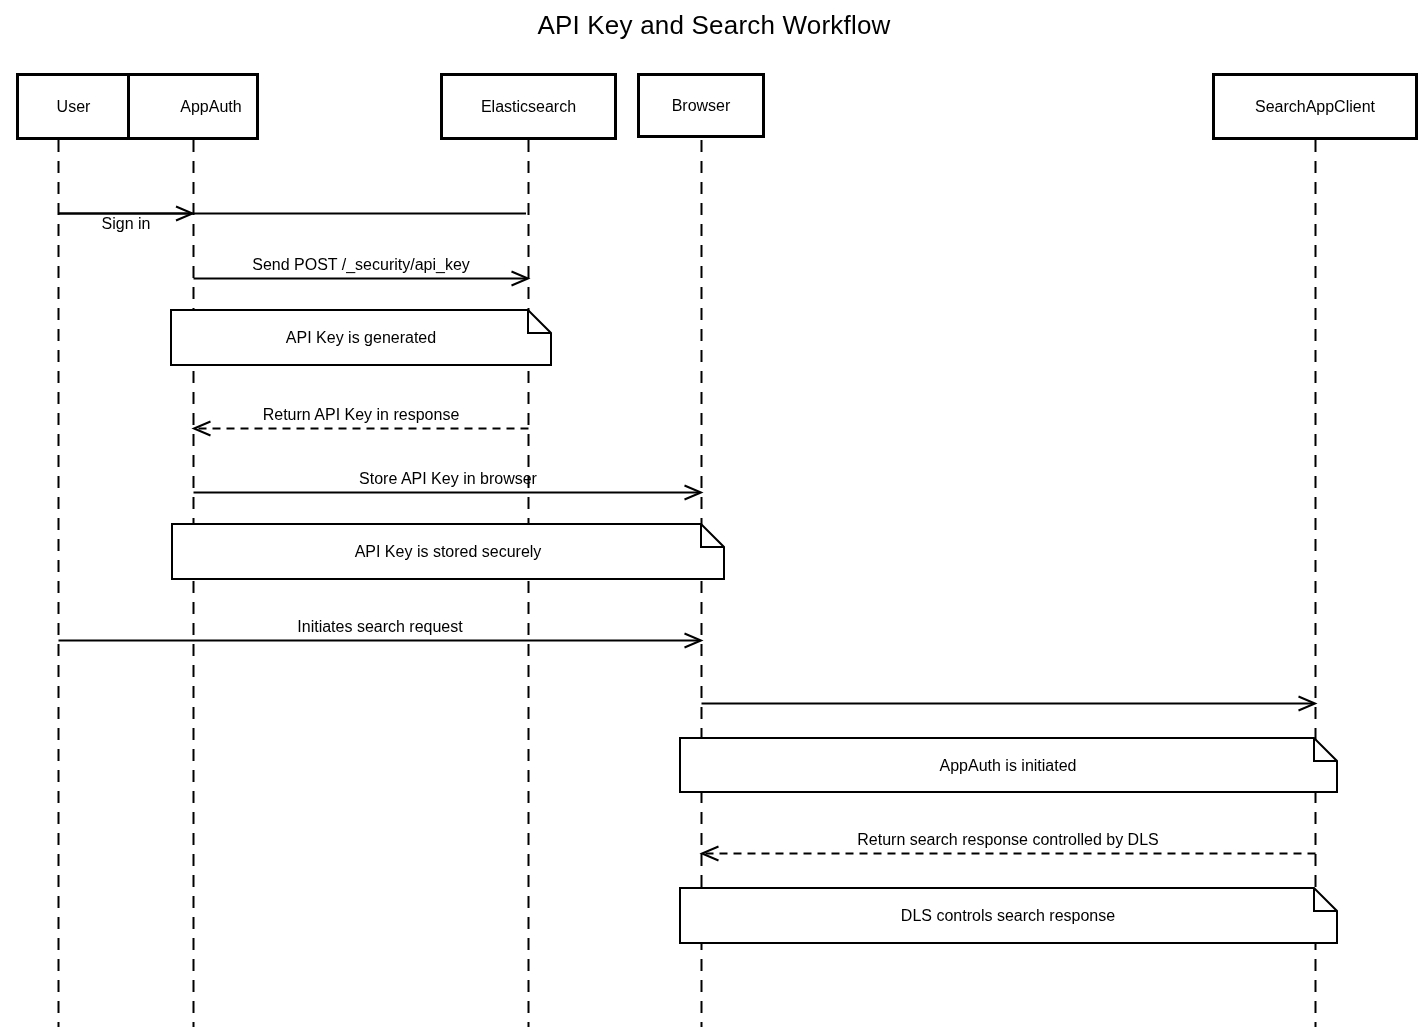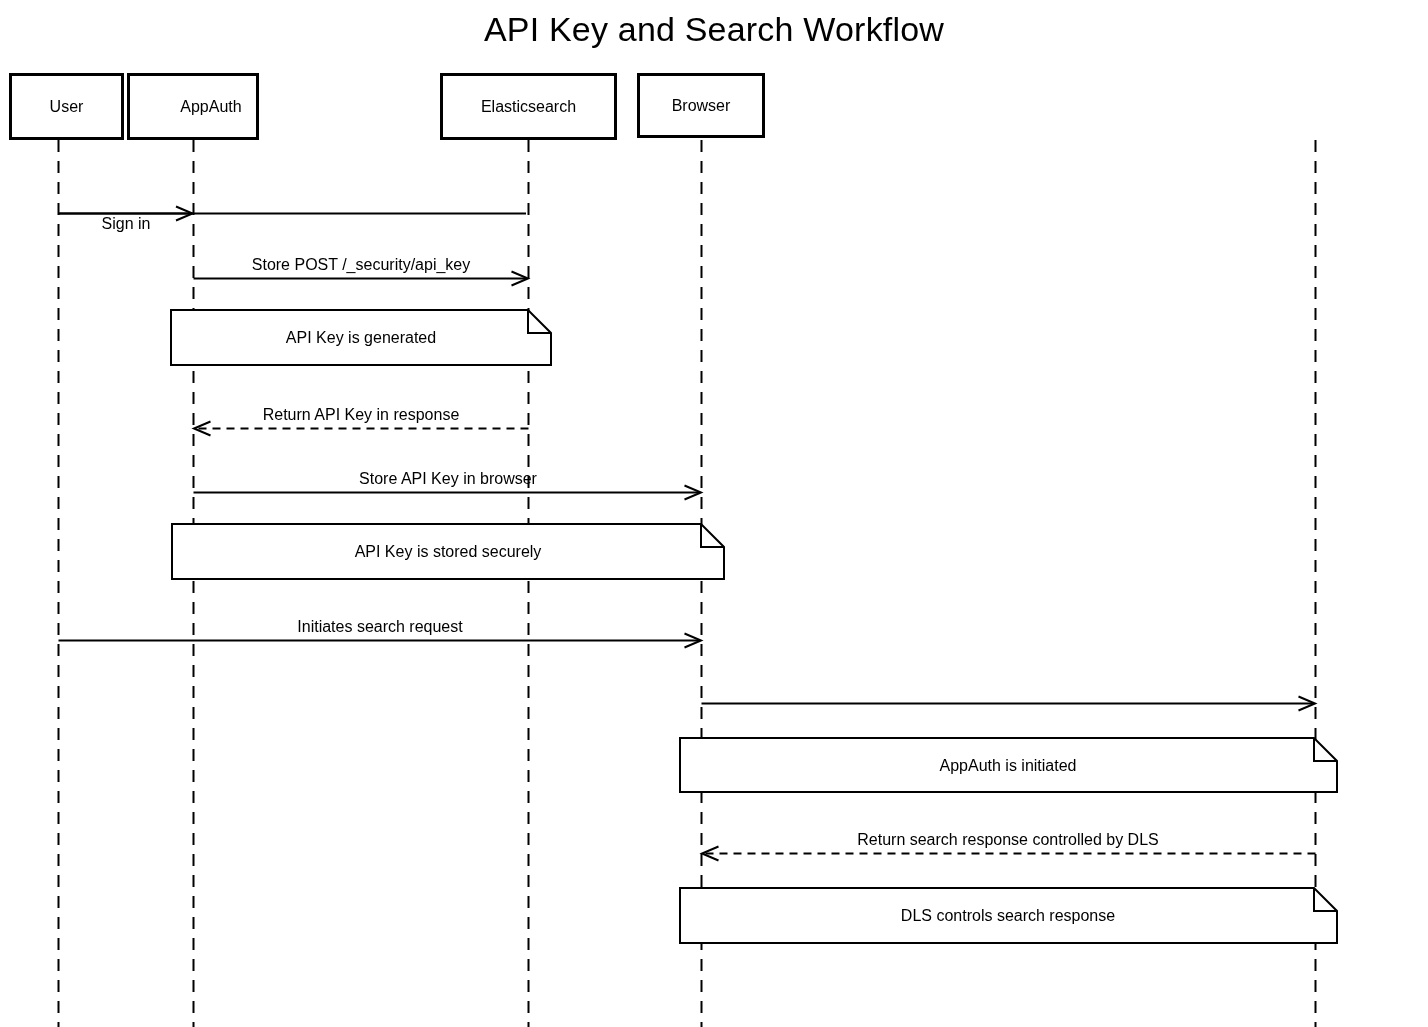--- a/index.html
+++ b/index.html
@@ -3,21 +3,21 @@
 <meta charset="utf-8">
 <style>
   html,body{margin:0;padding:0;background:#ffffff;}
   .canvas{
     position:relative;width:1428px;height:1027px;background:#ffffff;
     font-family:"Liberation Sans","DejaVu Sans",sans-serif;color:#000;overflow:hidden;
   }
   .layer-svg{position:absolute;left:0;top:0;}
   .title{
     position:absolute;top:10px;left:0;width:1428px;text-align:center;
-    font-size:34px;font-weight:400;letter-spacing:0.2px;
+    font-size:26px;font-weight:400;letter-spacing:0.2px;
   }
   .pbox{
     position:absolute;display:flex;align-items:center;justify-content:center;
     border:3px solid #000;background:#fff;box-sizing:border-box;font-size:16px;
   }
   .mlabel,.nlabel{
     position:absolute;transform:translateX(-50%);white-space:nowrap;
     font-size:16px;line-height:19px;
   }
 </style>
@@ -70,35 +70,38 @@
       <polygon fill="#fff" points="680,738 1314,738 1337,761 1337,792 680,792"></polygon>
       <polyline fill="none" points="1314,738 1314,761 1337,761"></polyline>
 
       <polygon fill="#fff" points="680,888 1314,888 1337,911 1337,943 680,943"></polygon>
       <polyline fill="none" points="1314,888 1314,911 1337,911"></polyline>
     </g>
   </svg>
 
   <div class="title">API Key and Search Workflow</div>
 
-  <div class="pbox" style="left:9px;top:73px;width:115px;height:67px;">
+  <div class="pbox" style="left:16px;top:73px;width:115px;height:67px;">
     <span>User</span>
   </div>
   <div class="pbox" style="left:127px;top:73px;width:132px;height:67px;padding-left:36px;">
     <span>AppAuth</span>
   </div>
   <div class="pbox" style="left:440px;top:73px;width:177px;height:67px;">
     <span>Elasticsearch</span>
   </div>
   <div class="pbox" style="left:637px;top:73px;width:128px;height:65px;">
     <span>Browser</span>
   </div>
+  <div class="pbox" style="left:1212px;top:73px;width:206px;height:67px;">
+    <span>SearchAppClient</span>
+  </div>
 
   <div class="mlabel" style="left:126px;top:190px;margin-top:24px;">Sign in</div>
-  <div class="mlabel" style="left:361px;top:255px;">Store POST /_security/api_key</div>
+  <div class="mlabel" style="left:361px;top:255px;">Send POST /_security/api_key</div>
   <div class="mlabel" style="left:361px;top:405px;">Return API Key in response</div>
   <div class="mlabel" style="left:448px;top:469px;">Store API Key in browser</div>
   <div class="mlabel" style="left:380px;top:617px;">Initiates search request</div>
   <div class="mlabel" style="left:1008px;top:830px;">Return search response controlled by DLS</div>
 
   <div class="nlabel" style="left:361px;top:328px;">API Key is generated</div>
   <div class="nlabel" style="left:448px;top:542px;">API Key is stored securely</div>
   <div class="nlabel" style="left:1008px;top:756px;">AppAuth is initiated</div>
   <div class="nlabel" style="left:1008px;top:906px;text-align:center;">DLS controls search response</div>
 

